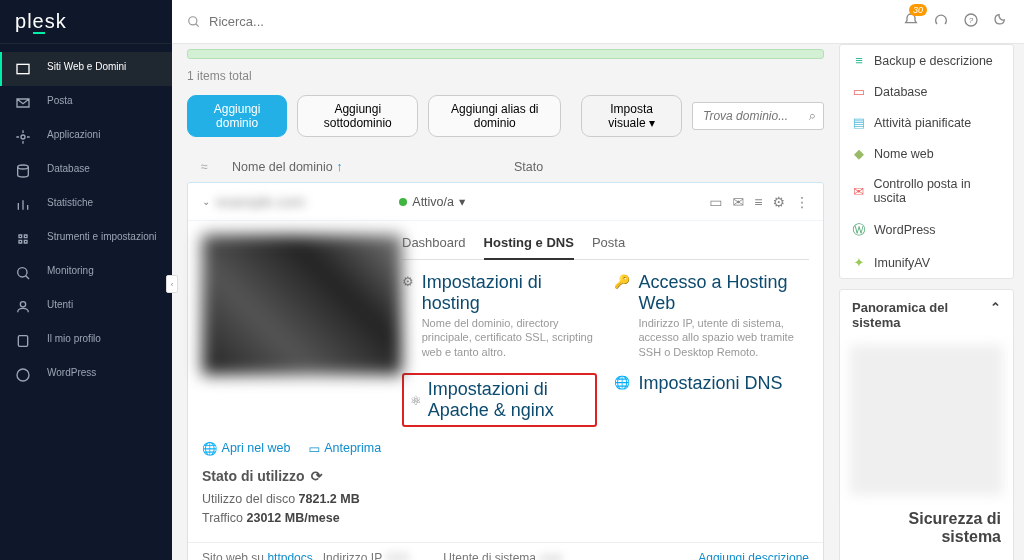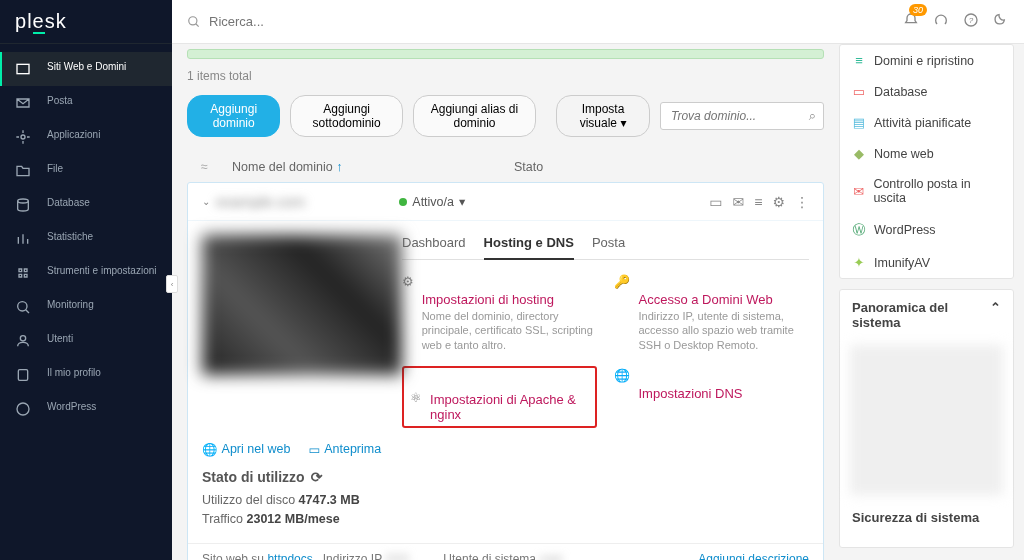--- a/index.html
+++ b/index.html
@@ -26,26 +26,26 @@
 .badge { position: absolute; top: -8px; right: -8px; background: #f90; color: #fff; font-size: 9px; padding: 1px 4px; border-radius: 8px; }
 
 .content { flex: 1; display: flex; overflow-y: auto; }
 .left { flex: 1; padding: 0 15px 10px 15px; }
 .right { width: 185px; padding: 0 10px 0 0; }
 
 .greenbar { height: 10px; background: #d4f0d4; border: 1px solid #b5e0b5; border-radius: 3px; margin: 5px 0 10px 0; }
 .items-total { color: #888; font-size: 12px; margin-bottom: 12px; }
 
 .toolbar { display: flex; gap: 10px; align-items: center; margin-bottom: 15px; }
-.btn { padding: 6px 12px; border: 1px solid #ccc; background: #fafafa; border-radius: 15px; font-size: 12px; cursor: pointer; }
+.btn { padding: 6px 12px; border: 1px solid #ccc; background: #fafafa; border-radius: 9px; font-size: 12px; cursor: pointer; }
 .btn.primary { background: #22b0e6; color: #fff; border-color: #22b0e6; }
 .btn.secondary { background: #f4f4f4; }
 .spacer { flex: 1; }
 .find { position: relative; }
-.find input { padding: 6px 28px 6px 10px; border: 1px solid #ccc; border-radius: 3px; font-size: 12px; width: 164px; font-style: italic; color: #888; }
+.find input { padding: 6px 28px 6px 10px; border: 1px solid #ccc; border-radius: 3px; font-size: 12px; width: 132px; font-style: italic; color: #888; }
 .find .sic { position: absolute; right: 8px; top: 6px; color: #888; }
 
 .thead { display: flex; gap: 20px; padding: 8px 10px; color: #666; font-size: 12.5px; }
 .thead .col1 { width: 15px; text-align: center; color: #aaa; }
 .thead .col2 { flex: 1; }
 .thead .sort { color: #0f8dcc; }
 .thead .col3 { width: 300px; }
 
 .domain-card { border: 1px solid #cde6f5; border-radius: 3px; background: #fff; }
 .card-head { display: flex; align-items: center; padding: 10px 14px; border-bottom: 1px solid #eef6fb; }
@@ -58,21 +58,21 @@
 .card-body { display: flex; padding: 14px; }
 .thumb { width: 200px; height: 140px; background: linear-gradient(45deg,#222,#555,#222,#777); border-radius: 3px; filter: blur(8px); }
 .card-right { flex: 1; }
 .tabs { display: flex; gap: 18px; border-bottom: 1px solid #e0e0e0; margin-bottom: 12px; }
 .tab { padding: 0 0 8px 0; font-size: 13px; color: #666; cursor: pointer; }
 .tab.active { font-weight: 600; color: #333; border-bottom: 2px solid #333; margin-bottom: -1px; }
 
 .settings-grid { display: grid; grid-template-columns: 1fr 1fr; gap: 14px 18px; }
 .setting { display: flex; gap: 8px; }
 .setting .sic2 { width: 16px; color: #888; margin-top: 2px; }
-.setting .t { font-size: 13px; color: #be185d; margin-top: 20px; }
+.setting .t { font-size: 18px; color: #0c4a6e; }
 .setting .d { font-size: 11px; color: #999; margin-top: 2px; line-height: 1.3; }
 .highlight { border: 2px solid #d22; border-radius: 3px; padding: 4px 6px; display: inline-flex; gap: 6px; align-items: center; }
 
 .links { display: flex; gap: 18px; padding: 0 14px 12px 14px; font-size: 12.5px; }
 .links a { color: #0f8dcc; text-decoration: none; display: flex; align-items: center; gap: 4px; }
 .usage { padding: 0 14px 12px 14px; }
 .usage h4 { font-size: 14px; font-weight: 600; color: #555; display: flex; align-items: center; gap: 6px; margin-bottom: 8px; }
 .usage .row { font-size: 12.5px; color: #666; margin-bottom: 5px; }
 .usage .row b { font-weight: 600; color: #444; }
 
@@ -81,21 +81,21 @@
 .footer-row .blur { filter: blur(4px); color: #aaa; display: inline-block; width: 48px; }
 
 
 .rpanel { background: #fff; border: 1px solid #e4e4e4; border-radius: 3px; margin-bottom: 10px; }
 .rpanel ul { list-style: none; }
 .rpanel li { display: flex; align-items: center; gap: 8px; padding: 8px 12px; font-size: 12.5px; color: #444; cursor: pointer; }
 .rpanel .ric { font-size: 13px; width: 14px; text-align: center; }
 .rpanel h5 { padding: 10px 12px; font-size: 13px; font-weight: 600; color: #444; display: flex; justify-content: space-between; }
 .system-blur { height: 150px; background: #efefef; filter: blur(6px); margin: 5px 10px; border-radius: 3px; }
 .sec { padding: 10px 12px; font-size: 12px; }
-.sec .title { font-size: 13px; font-weight: 600; margin-bottom: 12px; }
+.sec .title { font-size: 16px; font-weight: 600; margin-bottom: 12px; text-align: right; }
 
 
 .page-footer { background: #fff; border-top: 1px solid #e6e6e6; padding: 10px; text-align: center; font-size: 12px; color: #666; }
 .page-footer a { color: #0f8dcc; text-decoration: none; margin: 0 6px; }
 .fb, .tw { display:inline-block; width:14px; height:14px; vertical-align:middle; margin-left:3px; border-radius:2px; color:#fff; font-size:10px; line-height:14px; font-weight:bold; }
 .fb { background:#3b5998; } .tw { background:#1da1f2; }
 </style>
 </head>
 <body>
 
@@ -114,26 +114,20 @@
             <path d="M3 6h18v12H3z M3 6l9 7 9-7" fill="none" stroke="currentColor" stroke-width="2"></path>
           </svg>
           <span>Posta</span>
         </li>
       <li>
           <svg class="ic" viewBox="0 0 24 24">
             <circle cx="12" cy="12" r="3" fill="none" stroke="currentColor" stroke-width="2"></circle>
             <path d="M12 2v4M12 18v4M2 12h4M18 12h4" stroke="currentColor" stroke-width="2"></path>
           </svg>
           <span>Applicazioni</span>
-        </li>
-      <li>
-          <svg class="ic" viewBox="0 0 24 24">
-            <path d="M3 5h7l2 3h9v11H3z" fill="none" stroke="currentColor" stroke-width="2"></path>
-          </svg>
-          <span>File</span>
         </li>
       <li>
           <svg class="ic" viewBox="0 0 24 24">
             <ellipse cx="12" cy="6" rx="8" ry="3" fill="none" stroke="currentColor" stroke-width="2"></ellipse>
             <path d="M4 6v12c0 1.7 3.6 3 8 3s8-1.3 8-3V6" fill="none" stroke="currentColor" stroke-width="2"></path>
           </svg>
           <span>Database</span>
         </li>
       <li>
           <svg class="ic" viewBox="0 0 24 24">
@@ -257,21 +251,21 @@
                 <div class="setting">
                   <div class="sic2">⚙</div>
                   <div>
                       <div class="t">Impostazioni di hosting</div>
                       <div class="d">Nome del dominio, directory principale, certificato SSL, scripting web e tanto altro.</div>
                     </div>
                 </div>
                 <div class="setting">
                   <div class="sic2">🔑</div>
                   <div>
-                      <div class="t">Accesso a Domini Web</div>
+                      <div class="t">Accesso a Hosting Web</div>
                       <div class="d">Indirizzo IP, utente di sistema, accesso allo spazio web tramite SSH o Desktop Remoto.</div>
                     </div>
                 </div>
                 <div class="setting">
                   <span class="highlight">
                     <span class="sic2">⚛</span>
                     <span class="t">Impostazioni di Apache &amp; nginx</span>
                   </span>
                 </div>
                 <div class="setting">
@@ -291,41 +285,41 @@
             <a href="#">
                 <span>▭</span>
                 <span>Anteprima</span>
               </a>
           </div>
           <div class="usage">
             <h4>
                 <span>Stato di utilizzo</span> 
                 <span>⟳</span>
               </h4>
-            <div class="row"><span>Utilizzo del disco</span> <b>4747.3 MB</b></div>
+            <div class="row"><span>Utilizzo del disco</span> <b>7821.2 MB</b></div>
             <div class="row"><span>Traffico</span> <b>23012 MB/mese</b></div>
           </div>
           <div class="footer-row">
             <span><span>Sito web su</span> <a href="#">httpdocs</a></span>
             &nbsp;&nbsp;&nbsp;
             <span><span>Indirizzo IP</span> <span class="blur">XXX</span></span>
             &nbsp;&nbsp;&nbsp;
             <span><span>Utente di sistema</span> <span class="blur">user</span></span>
             <div class="spacer"></div>
             <a href="#">Aggiungi descrizione</a>
           </div>
         </div>
       </div>
 
       <div class="right">
         <div class="rpanel">
           <ul id="rtools">
               <li>
                 <span class="ric" style="color:#3b9">≡</span>
-                <span>Domini e ripristino</span>
+                <span>Backup e descrizione</span>
               </li>
               <li>
                 <span class="ric" style="color:#e66">▭</span>
                 <span>Database</span>
               </li>
               <li>
                 <span class="ric" style="color:#5bd">▤</span>
                 <span>Attività pianificate</span>
               </li>
               <li>

